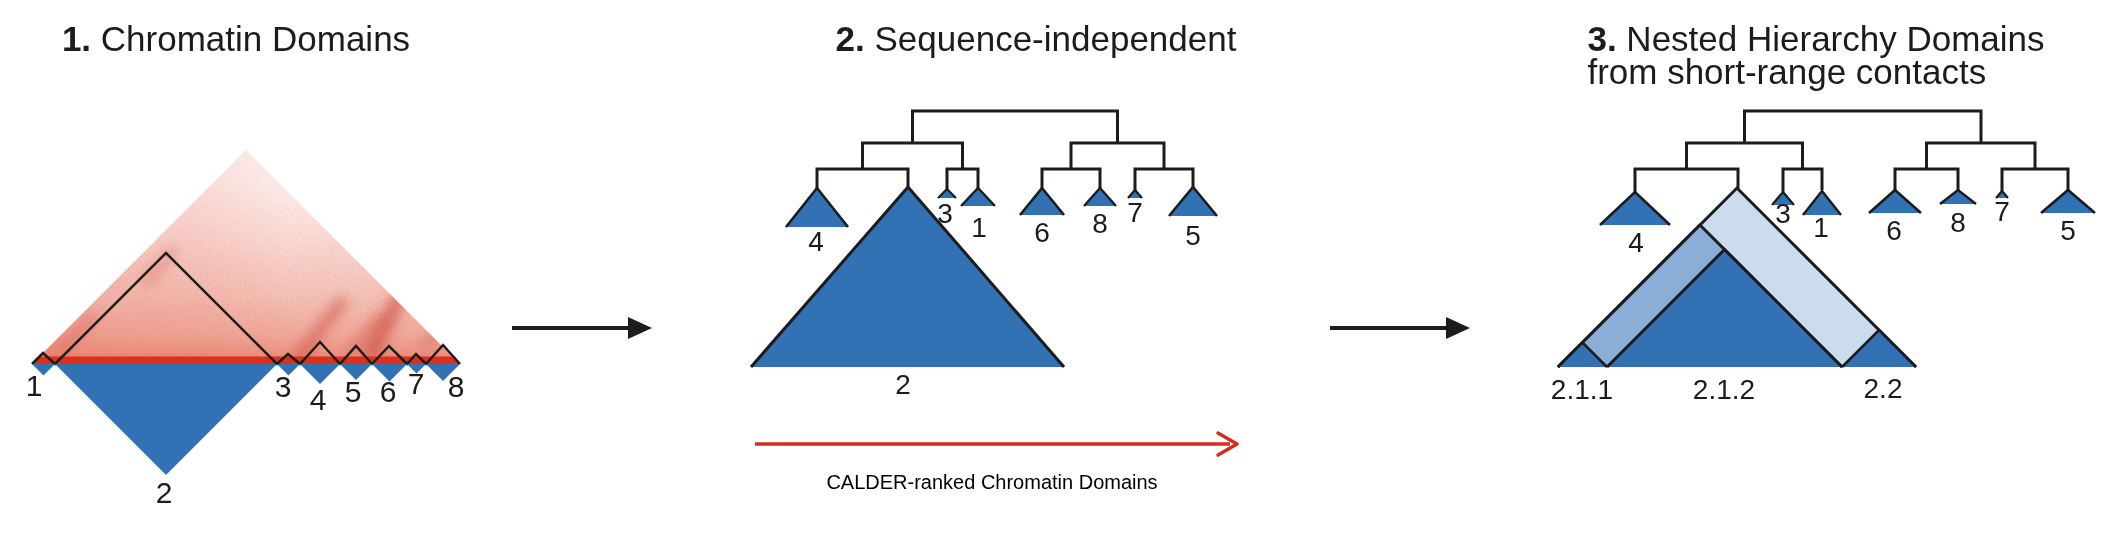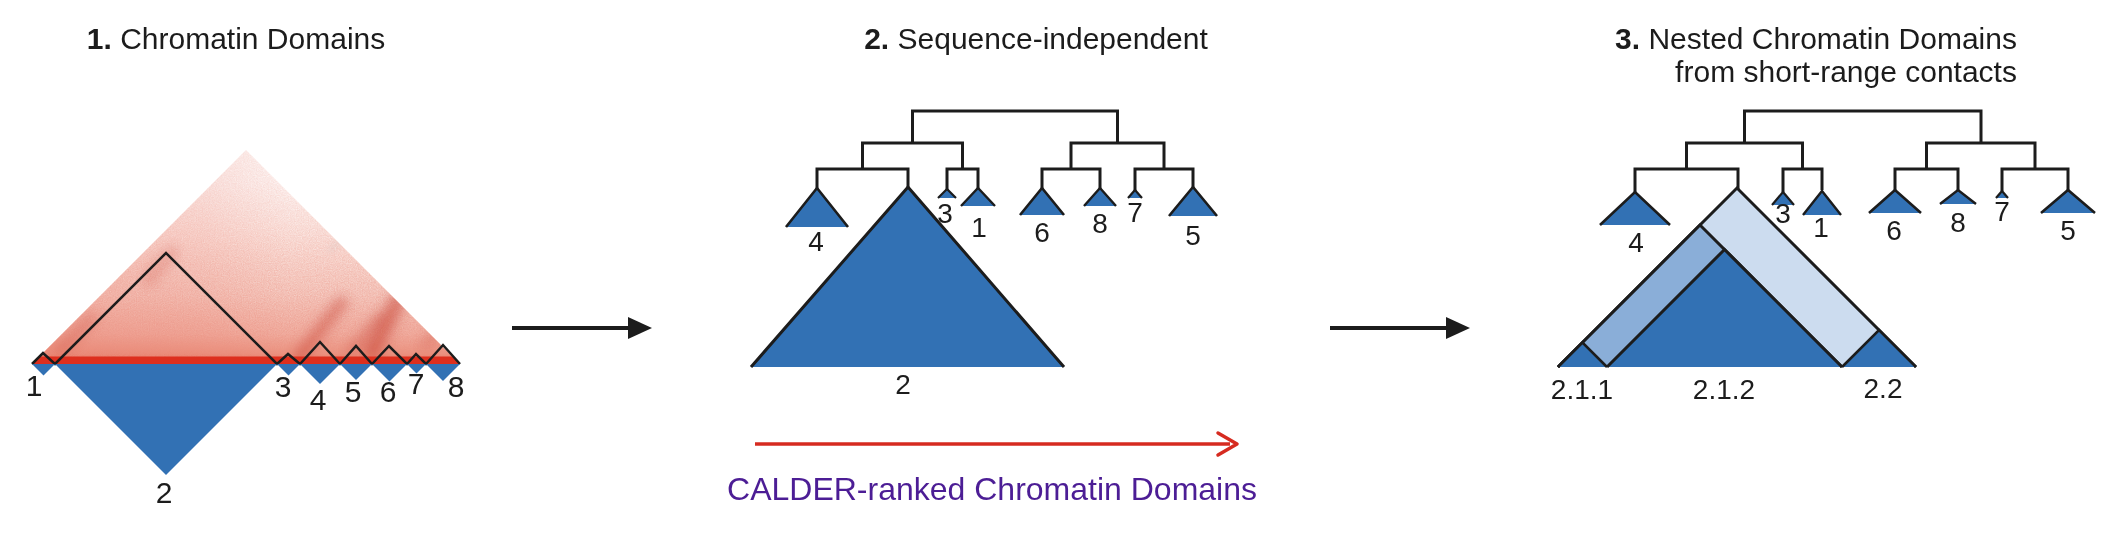--- a/index.html
+++ b/index.html
@@ -6,29 +6,29 @@
   #canvas{
     position:relative;
     width:2122px;height:538px;
     background:#ffffff;
     font-family:"Liberation Sans","DejaVu Sans",sans-serif;
     overflow:hidden;
   }
   .panel-title{
     position:absolute;top:22px;
     transform:translateX(-50%);
-    text-align:right;
-    font-size:30px;line-height:33px;
+    text-align:left;
+    font-size:35px;line-height:33px;
     color:#1c1c1c;white-space:nowrap;
   }
   .panel-title .num{font-weight:bold;}
   #calder-caption{
     position:absolute;top:471px;left:992px;
     transform:translateX(-50%);
-    font-size:32px;color:#4c1d95;white-space:nowrap;
+    font-size:20px;color:#000000;white-space:nowrap;
   }
   svg{position:absolute;left:0;top:0;}
   .lbl{
     font-family:"Liberation Sans","DejaVu Sans",sans-serif;
     fill:#1c1c1c;
   }
   .lbl-p1{font-size:30px;}
   .lbl-p23{font-size:28px;}
   .blk{stroke:#1c1c1c;fill:none;}
 </style>
@@ -40,21 +40,21 @@
   <div class="panel-title" style="left:236px">
     <span class="num">1.</span>
     <span>Chromatin Domains</span><br>
   </div>
   <div class="panel-title" style="left:1036px">
     <span class="num">2.</span>
     <span>Sequence-independent</span><br>
   </div>
   <div class="panel-title" style="left:1816px">
     <span class="num">3.</span>
-    <span>Nested Chromatin Domains</span><br>
+    <span>Nested Hierarchy Domains</span><br>
     <span>from short-range contacts</span>
   </div>
 
   <div id="calder-caption">CALDER-ranked Chromatin Domains</div>
 
   <svg width="2122" height="538" viewBox="0 0 2122 538">
     <defs>
       <clipPath id="hmClip">
           <path d="M32,364 L246,150 L460,364 Z"></path>
         </clipPath>

